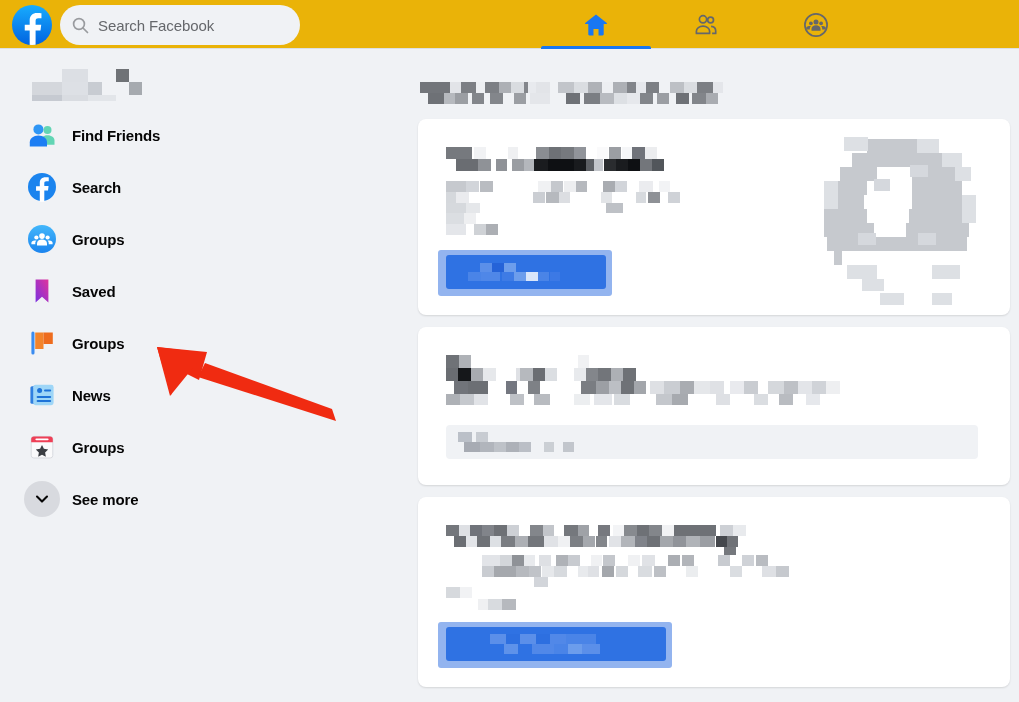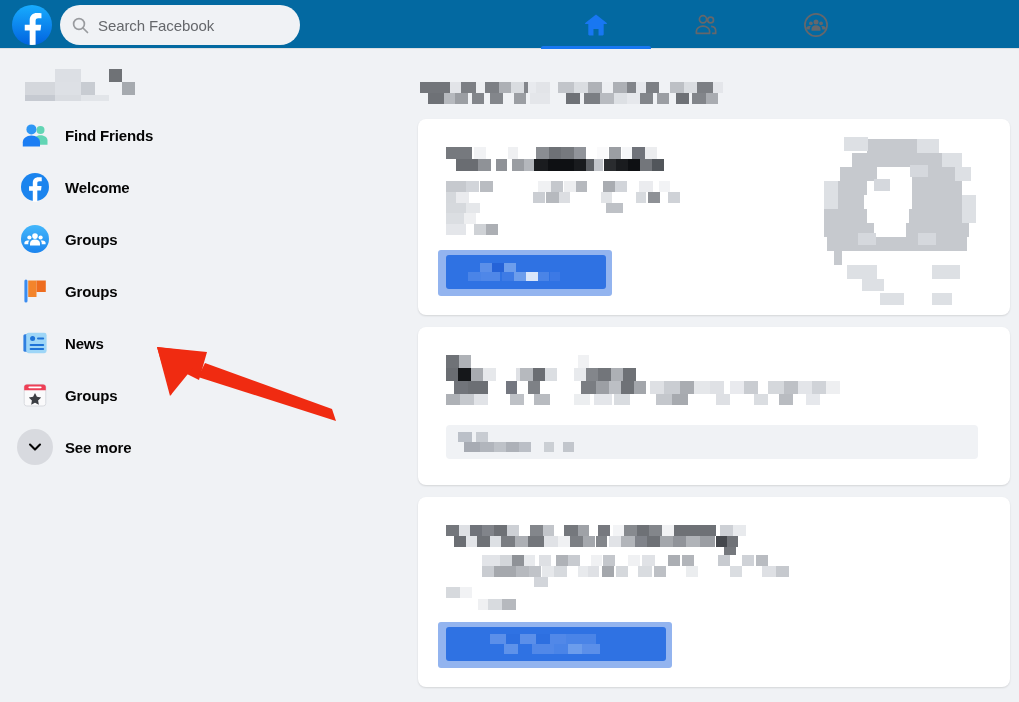--- a/index.html
+++ b/index.html
@@ -12,21 +12,21 @@
     font-family: "Liberation Sans", sans-serif;
     -webkit-font-smoothing: antialiased;
   }
 
   
   .topbar {
     position: absolute;
     top: 0; left: 0;
     width: 1019px;
     height: 49px;
-    background: #0369a1;
+    background: #eab308;
     border-bottom: 1px solid #DCDFE3;
     display: flex;
     align-items: center;
     z-index: 50;
   }
 
   .fb-logo {
     position: absolute;
     left: 12px;
     top: 5px;
@@ -84,21 +84,21 @@
     width: 100%;
     height: 3px;
     background: #1877F2;
     border-radius: 2px 2px 0 0;
   }
   .nav-tab svg { display: block; }
 
   
   .sidebar {
     position: absolute;
-    top: 49px; left: 9px;
+    top: 49px; left: 16px;
     width: 410px;
     height: 653px;
     background: #F0F2F5;
     padding-top: 8px;
     overflow: hidden;
   }
 
   .profile-row {
     height: 52px;
     display: flex;
@@ -313,21 +313,21 @@
   </div>
 
 
   <div class="side-item">
     <span class="side-icon">
       <svg width="32" height="32" viewBox="0 0 32 32">
         <circle cx="16" cy="16" r="14" fill="#1B84EE"></circle>
         <path fill="#FFFFFF" d="M18.3 30.5V19.4h3.7l.56-4.35H18.3v-2.78c0-1.26.35-2.12 2.15-2.12h2.3V6.5c-.4-.05-1.76-.17-3.36-.17-3.32 0-5.6 2.03-5.6 5.75v3.2h-3.75v4.35h3.75v11.1h4.5z"></path>
       </svg>
     </span>
-    <span class="side-label">Welcome</span>
+    <span class="side-label">Search</span>
   </div>
 
   <div class="side-item">
     <span class="side-icon">
       <svg width="32" height="32" viewBox="0 0 32 32">
         <defs>
           <linearGradient id="gGrp" x1="0" y1="0" x2="0" y2="1">
             <stop offset="0%" stop-color="#43B7FB"></stop>
               <stop offset="100%" stop-color="#1B84EE"></stop>
           </linearGradient>
@@ -339,20 +339,34 @@
         <path fill="#FFFFFF" d="M16 16.6c-2.9 0-5 1.7-5 3.8v2.2h10v-2.2c0-2.1-2.1-3.8-5-3.8z"></path>
         <path fill="#FFFFFF" d="M8.6 17.4c-1.9 0-3.2 1.1-3.2 2.4v1.4h3.9v-1.1c0-1 .45-2 1.25-2.6-.6-.07-1.25-.1-1.95-.1z"></path>
         <path fill="#FFFFFF" d="M23.4 17.4c1.9 0 3.2 1.1 3.2 2.4v1.4h-3.9v-1.1c0-1-.45-2-1.25-2.6.6-.07 1.25-.1 1.95-.1z"></path>
       </svg>
     </span>
     <span class="side-label">Groups</span>
   </div>
 
 
 
+  <div class="side-item">
+    <span class="side-icon">
+      <svg width="32" height="32" viewBox="0 0 32 32">
+        <defs>
+          <linearGradient id="gSave" x1="1" y1="0" x2="0" y2="1">
+            <stop offset="0%" stop-color="#E0339C"></stop>
+              <stop offset="100%" stop-color="#7B31E0"></stop>
+          </linearGradient>
+        </defs>
+        <path fill="url(#gSave)" d="M9.6 4.6h12.8v22.8l-6.4-5.6-6.4 5.6z"></path>
+      </svg>
+    </span>
+    <span class="side-label">Saved</span>
+  </div>
 
   <div class="side-item">
     <span class="side-icon">
       <svg width="32" height="32" viewBox="0 0 32 32">
         <rect x="5.4" y="4.4" width="3.1" height="23.2" rx="1.55" fill="#3A8CF0"></rect>
         <path fill="#F3842B" d="M9.2 5.6h8.3v11.5H9.2z"></path>
         <path fill="#EE6C1E" d="M17.5 5.6h9.3v11.5h-9.3z"></path>
         <path fill="#F79C42" d="M9.2 17.1h8.3l9.3 4.4v-4.4z" opacity=".0"></path>
         <path fill="#F3842B" d="M9.2 17.1h8.3v4.9H9.2z"></path>
         <path fill="#EE6C1E" d="M17.5 17.1h9.3v4.9h-9.3z" opacity=".0"></path>

